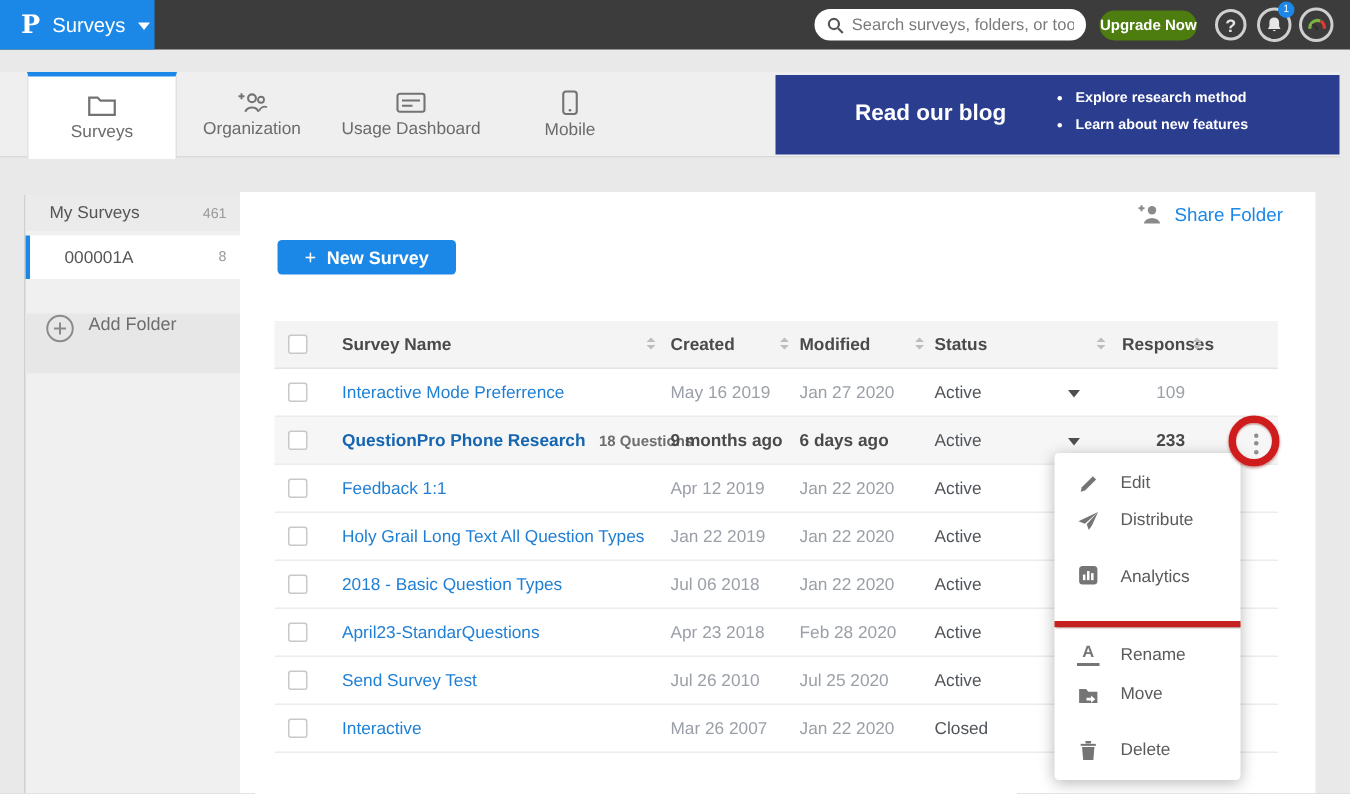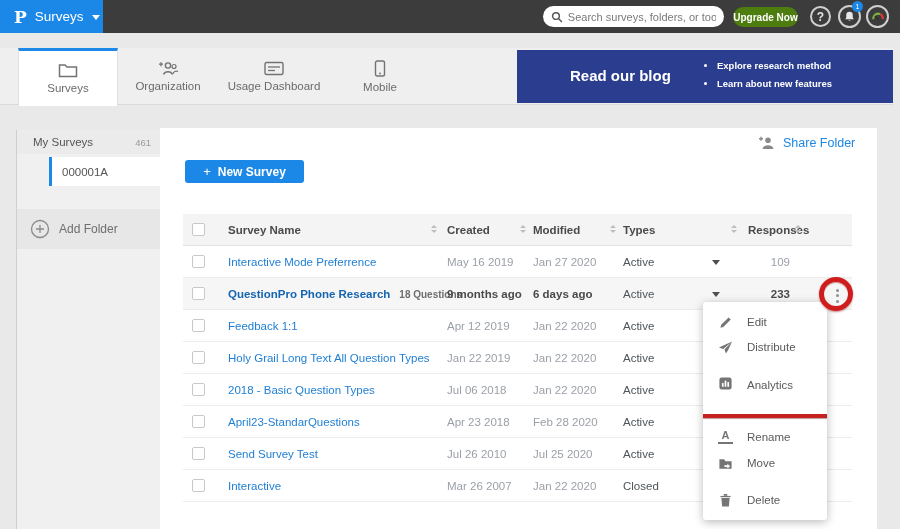--- a/index.html
+++ b/index.html
@@ -38,23 +38,23 @@
   .banner .btitle { position:absolute; left:53px; top:17px; color:#fff; font-size:15px; font-weight:700; }
   .banner ul { position:absolute; left:200px; top:10px; list-style:disc; color:#fff; }
   .banner li { font-size:9.5px; font-weight:700; margin-bottom:7px; }
 
   
   .sidebar { position:absolute; left:16px; top:130px; width:144px; height:399px; background:#f0f0f0; border-left:1px solid #cfcfcf; }
   .sitem { position:absolute; left:0; width:144px; display:flex; align-items:center; justify-content:space-between;
            padding:0 10px 0 16px; font-size:11.5px; color:#555; cursor:pointer; }
   .sitem .cnt { font-size:9.5px; color:#999; }
   .si0 { top:0; height:24px; background:#ebebeb; }
-  .si1 { top:27px; height:29px; background:#fff; border-left:3px solid #1b87e6; padding-left:10px;margin-left:32px; }
+  .si1 { top:27px; height:29px; background:#fff; border-left:3px solid #1b87e6; padding-left:23px; }
   .addfolder { position:absolute; left:0; top:79px; width:144px; height:40px; background:#e7e7e7;
-               display:flex; align-items:center; gap:9px; padding-left:13px; color:#6e6e6e; font-size:12px; cursor:pointer; }
+               display:flex; gap:9px; padding-left:13px; color:#6e6e6e; font-size:12px; cursor:pointer; }
 
   
   .card { position:absolute; left:160px; top:128px; width:717px; height:401px; background:#fff; }
   .sharefolder { position:absolute; left:598px; top:8px; display:flex; align-items:center; gap:8px; cursor:pointer; }
   .sharefolder .lbl { color:#1b87e6; font-size:12.5px; }
   .newsurvey { position:absolute; left:25px; top:32px; width:119px; height:23px; background:#1b87e6; border:none; border-radius:3px;
                color:#fff; font-size:12px; font-weight:700; cursor:pointer; display:flex; align-items:center; justify-content:center; gap:7px;
                font-family:"Liberation Sans", sans-serif; }
   .newsurvey .plus { font-size:13px; font-weight:400; }
 
@@ -225,21 +225,21 @@
         <span class="hlabel h-created">Created</span>
         <span class="sort s2">
             <i class="up"></i>
             <i class="dn"></i>
           </span>
         <span class="hlabel h-modified">Modified</span>
         <span class="sort s3">
             <i class="up"></i>
             <i class="dn"></i>
           </span>
-        <span class="hlabel h-status">Types</span>
+        <span class="hlabel h-status">Status</span>
         <span class="sort s4">
             <i class="up"></i>
             <i class="dn"></i>
           </span>
         <span class="hlabel h-resp">Responses</span>
         <span class="sort s5">
             <i class="up"></i>
             <i class="dn"></i>
           </span>
       </div>

